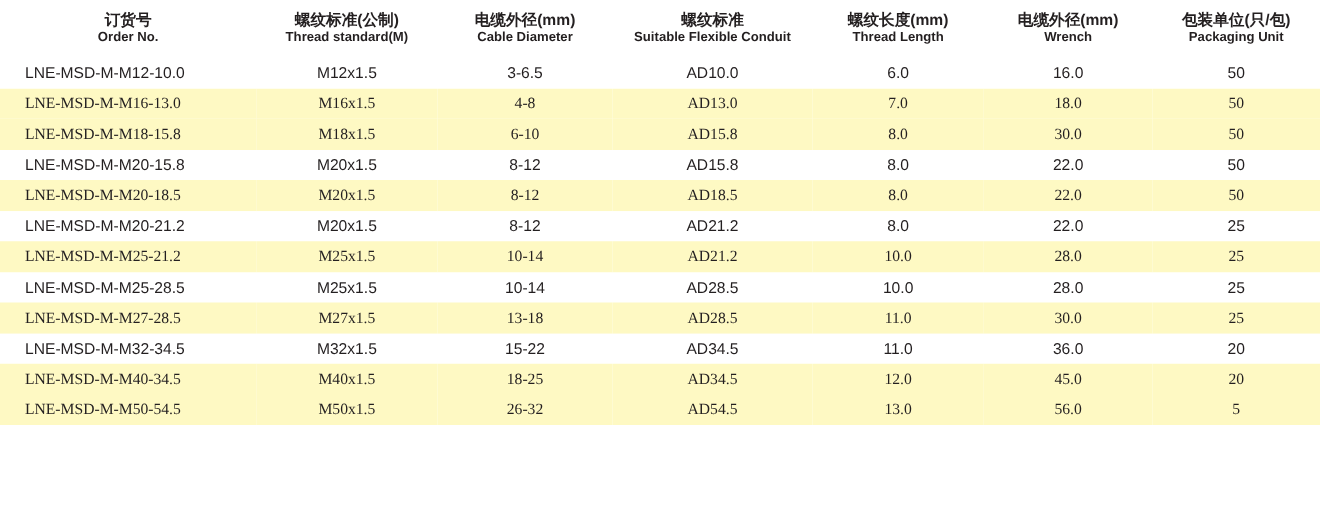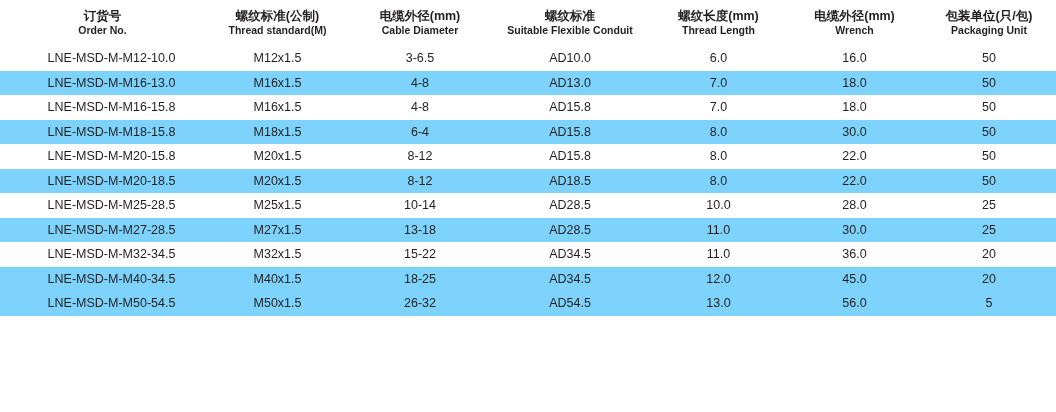--- a/index.html
+++ b/index.html
@@ -54,27 +54,28 @@
   tbody td {
     text-align: center;
     vertical-align: middle;
     font-size: 12.5px;
     height: 24.5px;
     padding: 0 2px;
     color: #231f20;
     white-space: nowrap;
   }
   tbody tr.alt td {
-    background: #7dd3fc;
+    background: #fef9c3;
+    font-family: Liberation Serif, serif;
   }
   tbody tr.plain td {
     background: #ffffff;
   }
   td.col-no {
-    text-align: center;
+    text-align: left;
     padding-left: 20px;
   }
   
   col.c0 { width: 205px; }
   col.c1 { width: 145px; }
   col.c2 { width: 140px; }
   col.c3 { width: 160px; }
   col.c4 { width: 137px; }
   col.c5 { width: 135px; }
   col.c6 { width: 134px; }
@@ -136,33 +137,24 @@
     </tr>
     <tr class="alt">
       <td class="col-no">LNE-MSD-M-M16-13.0</td>
       <td>M16x1.5</td>
       <td>4-8</td>
       <td>AD13.0</td>
       <td>7.0</td>
       <td>18.0</td>
       <td>50</td>
     </tr>
-    <tr class="plain">
-      <td class="col-no">LNE-MSD-M-M16-15.8</td>
-      <td>M16x1.5</td>
-      <td>4-8</td>
-      <td>AD15.8</td>
-      <td>7.0</td>
-      <td>18.0</td>
-      <td>50</td>
-    </tr>
     <tr class="alt">
       <td class="col-no">LNE-MSD-M-M18-15.8</td>
       <td>M18x1.5</td>
-      <td>6-4</td>
+      <td>6-10</td>
       <td>AD15.8</td>
       <td>8.0</td>
       <td>30.0</td>
       <td>50</td>
     </tr>
     <tr class="plain">
       <td class="col-no">LNE-MSD-M-M20-15.8</td>
       <td>M20x1.5</td>
       <td>8-12</td>
       <td>AD15.8</td>
@@ -171,20 +163,38 @@
       <td>50</td>
     </tr>
     <tr class="alt">
       <td class="col-no">LNE-MSD-M-M20-18.5</td>
       <td>M20x1.5</td>
       <td>8-12</td>
       <td>AD18.5</td>
       <td>8.0</td>
       <td>22.0</td>
       <td>50</td>
+    </tr>
+    <tr class="plain">
+      <td class="col-no">LNE-MSD-M-M20-21.2</td>
+      <td>M20x1.5</td>
+      <td>8-12</td>
+      <td>AD21.2</td>
+      <td>8.0</td>
+      <td>22.0</td>
+      <td>25</td>
+    </tr>
+    <tr class="alt">
+      <td class="col-no">LNE-MSD-M-M25-21.2</td>
+      <td>M25x1.5</td>
+      <td>10-14</td>
+      <td>AD21.2</td>
+      <td>10.0</td>
+      <td>28.0</td>
+      <td>25</td>
     </tr>
     <tr class="plain">
       <td class="col-no">LNE-MSD-M-M25-28.5</td>
       <td>M25x1.5</td>
       <td>10-14</td>
       <td>AD28.5</td>
       <td>10.0</td>
       <td>28.0</td>
       <td>25</td>
     </tr>

